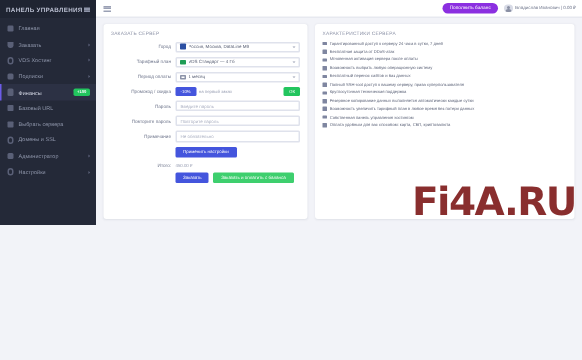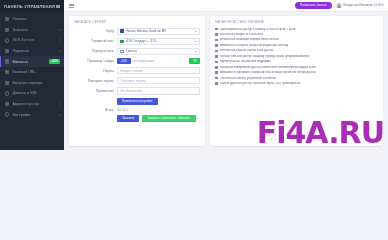--- a/index.html
+++ b/index.html
@@ -200,23 +200,23 @@
     border-radius:0.4px;background:#7f86a0;
   }
   .li-txt {
     font-size:2.75px;color:#5d6479;line-height:1.1;
     white-space:nowrap;overflow:hidden;text-overflow:ellipsis;flex:1;
   }
 
   
   #watermark {
     position:absolute; right:4px; bottom:2px;
-    font-size:30px; font-weight:bold;
+    font-size:26px; font-weight:bold;
     font-family:"DejaVu Sans", sans-serif;
-    color:#a21caf; opacity:.92;
+    color:#7f1d1d; opacity:.92;
     letter-spacing:-1px; line-height:1;
     pointer-events:none; user-select:none;margin-left:16px;
   }
 </style>
 </head>
 <body>
 
 <div id="app">
 
   <nav id="sidebar">

